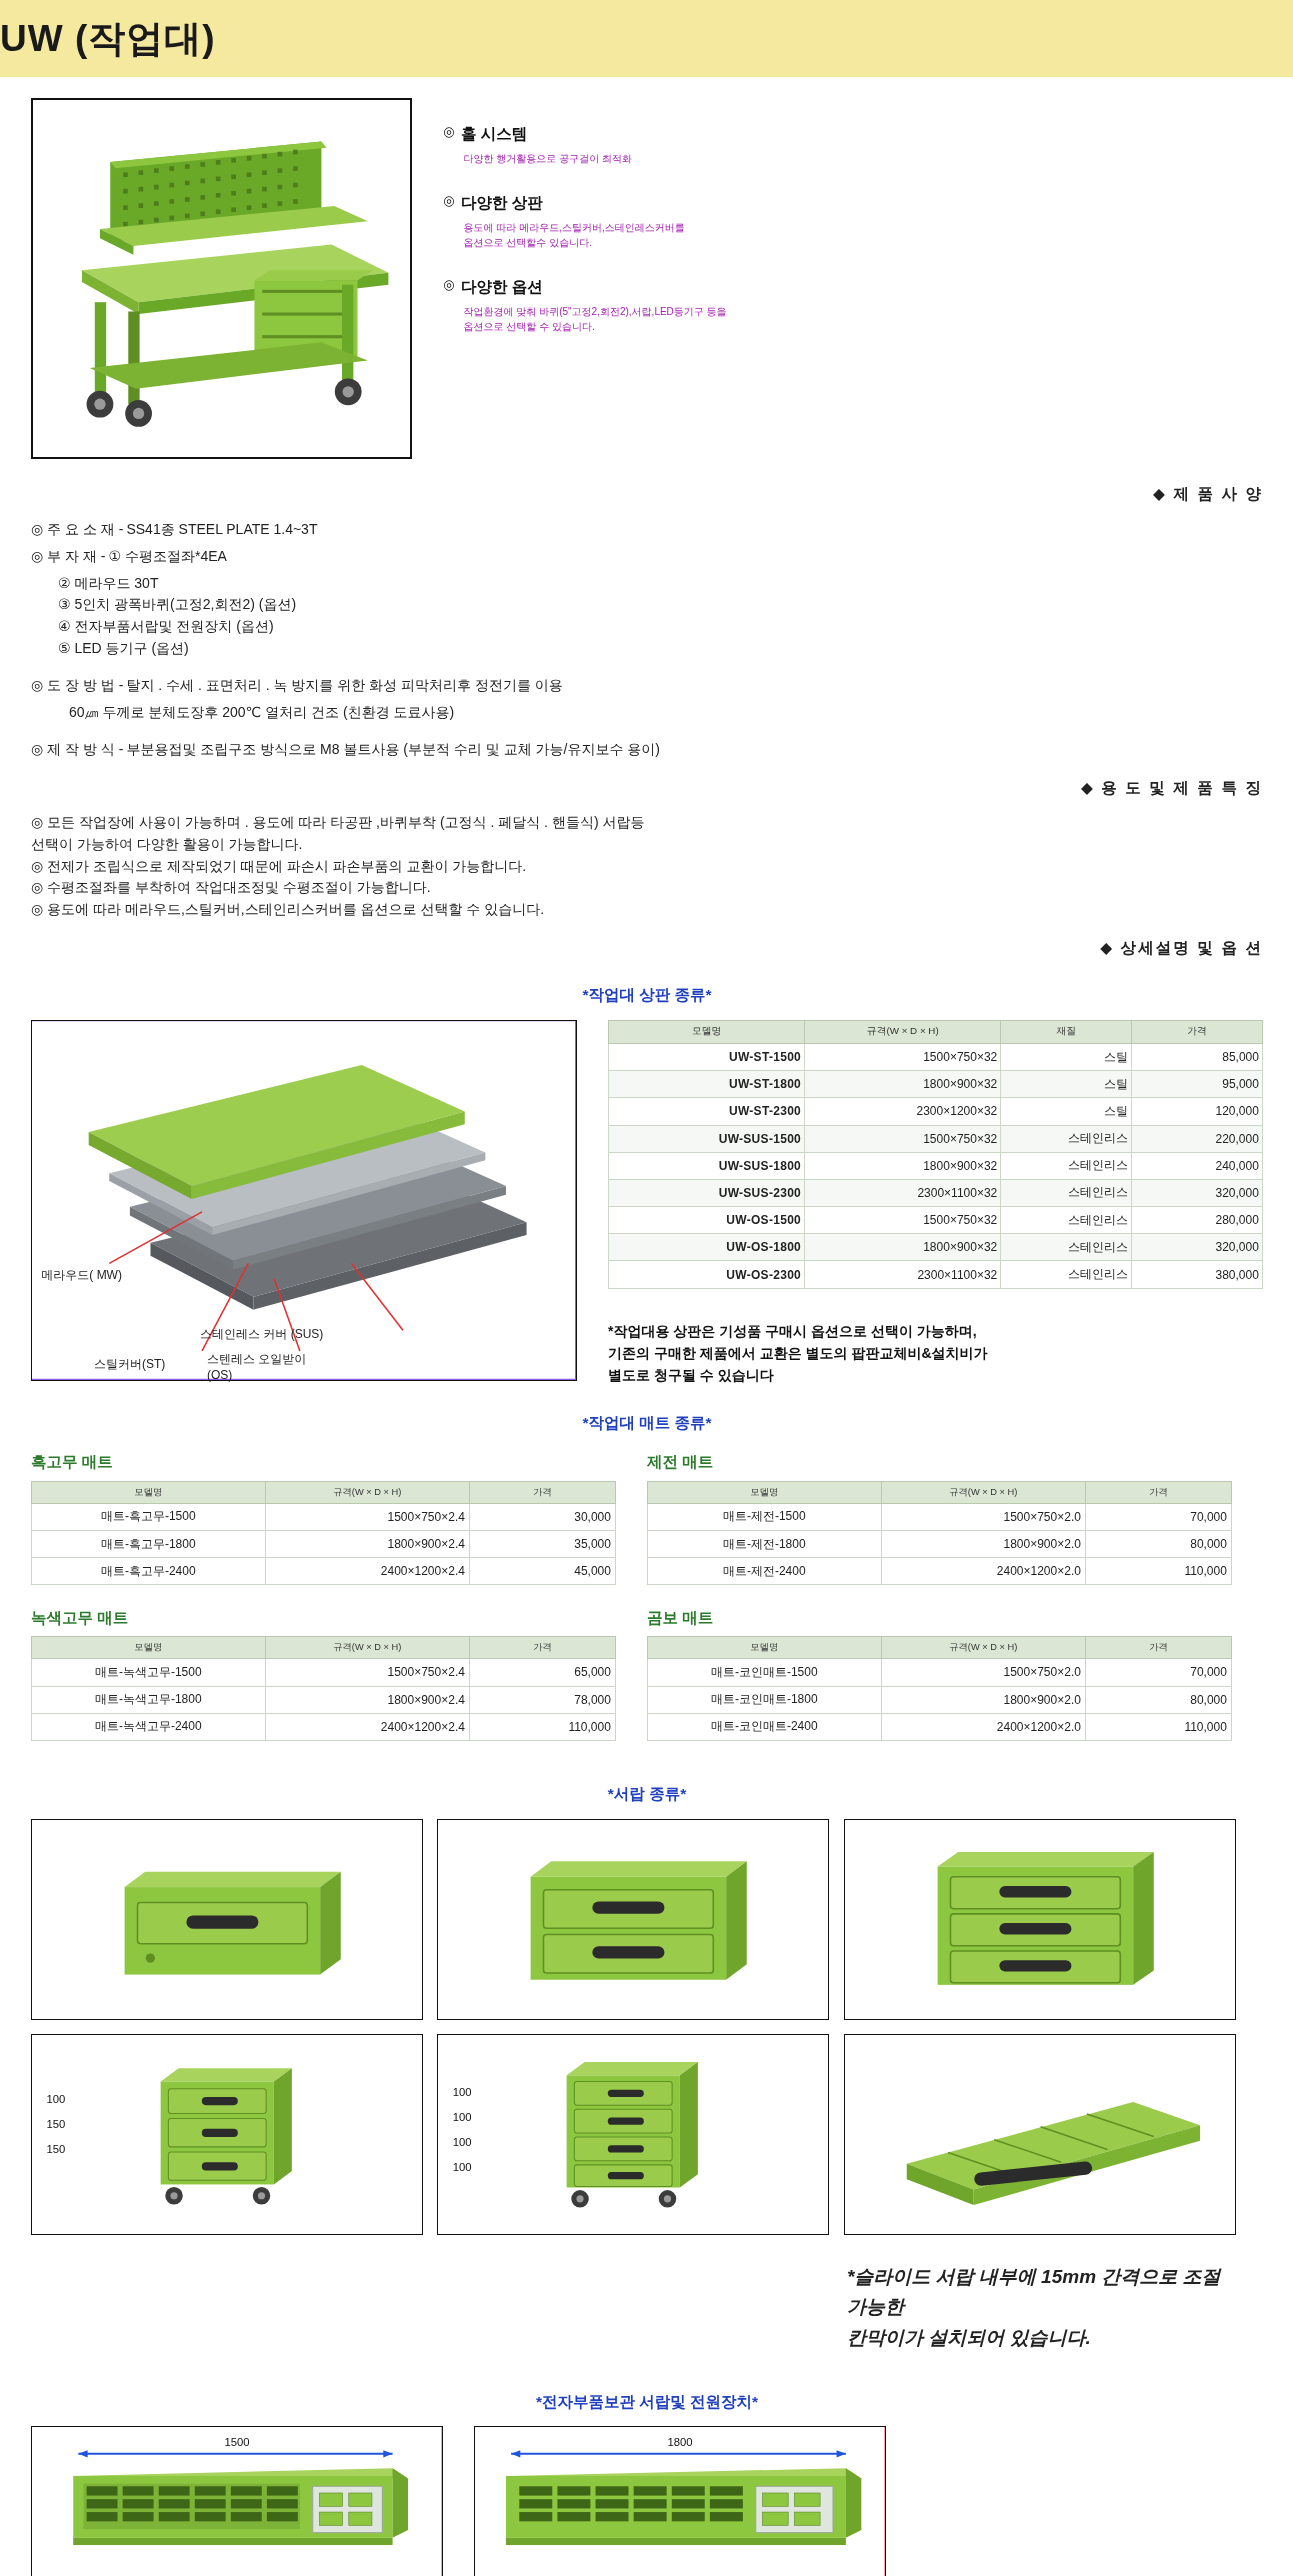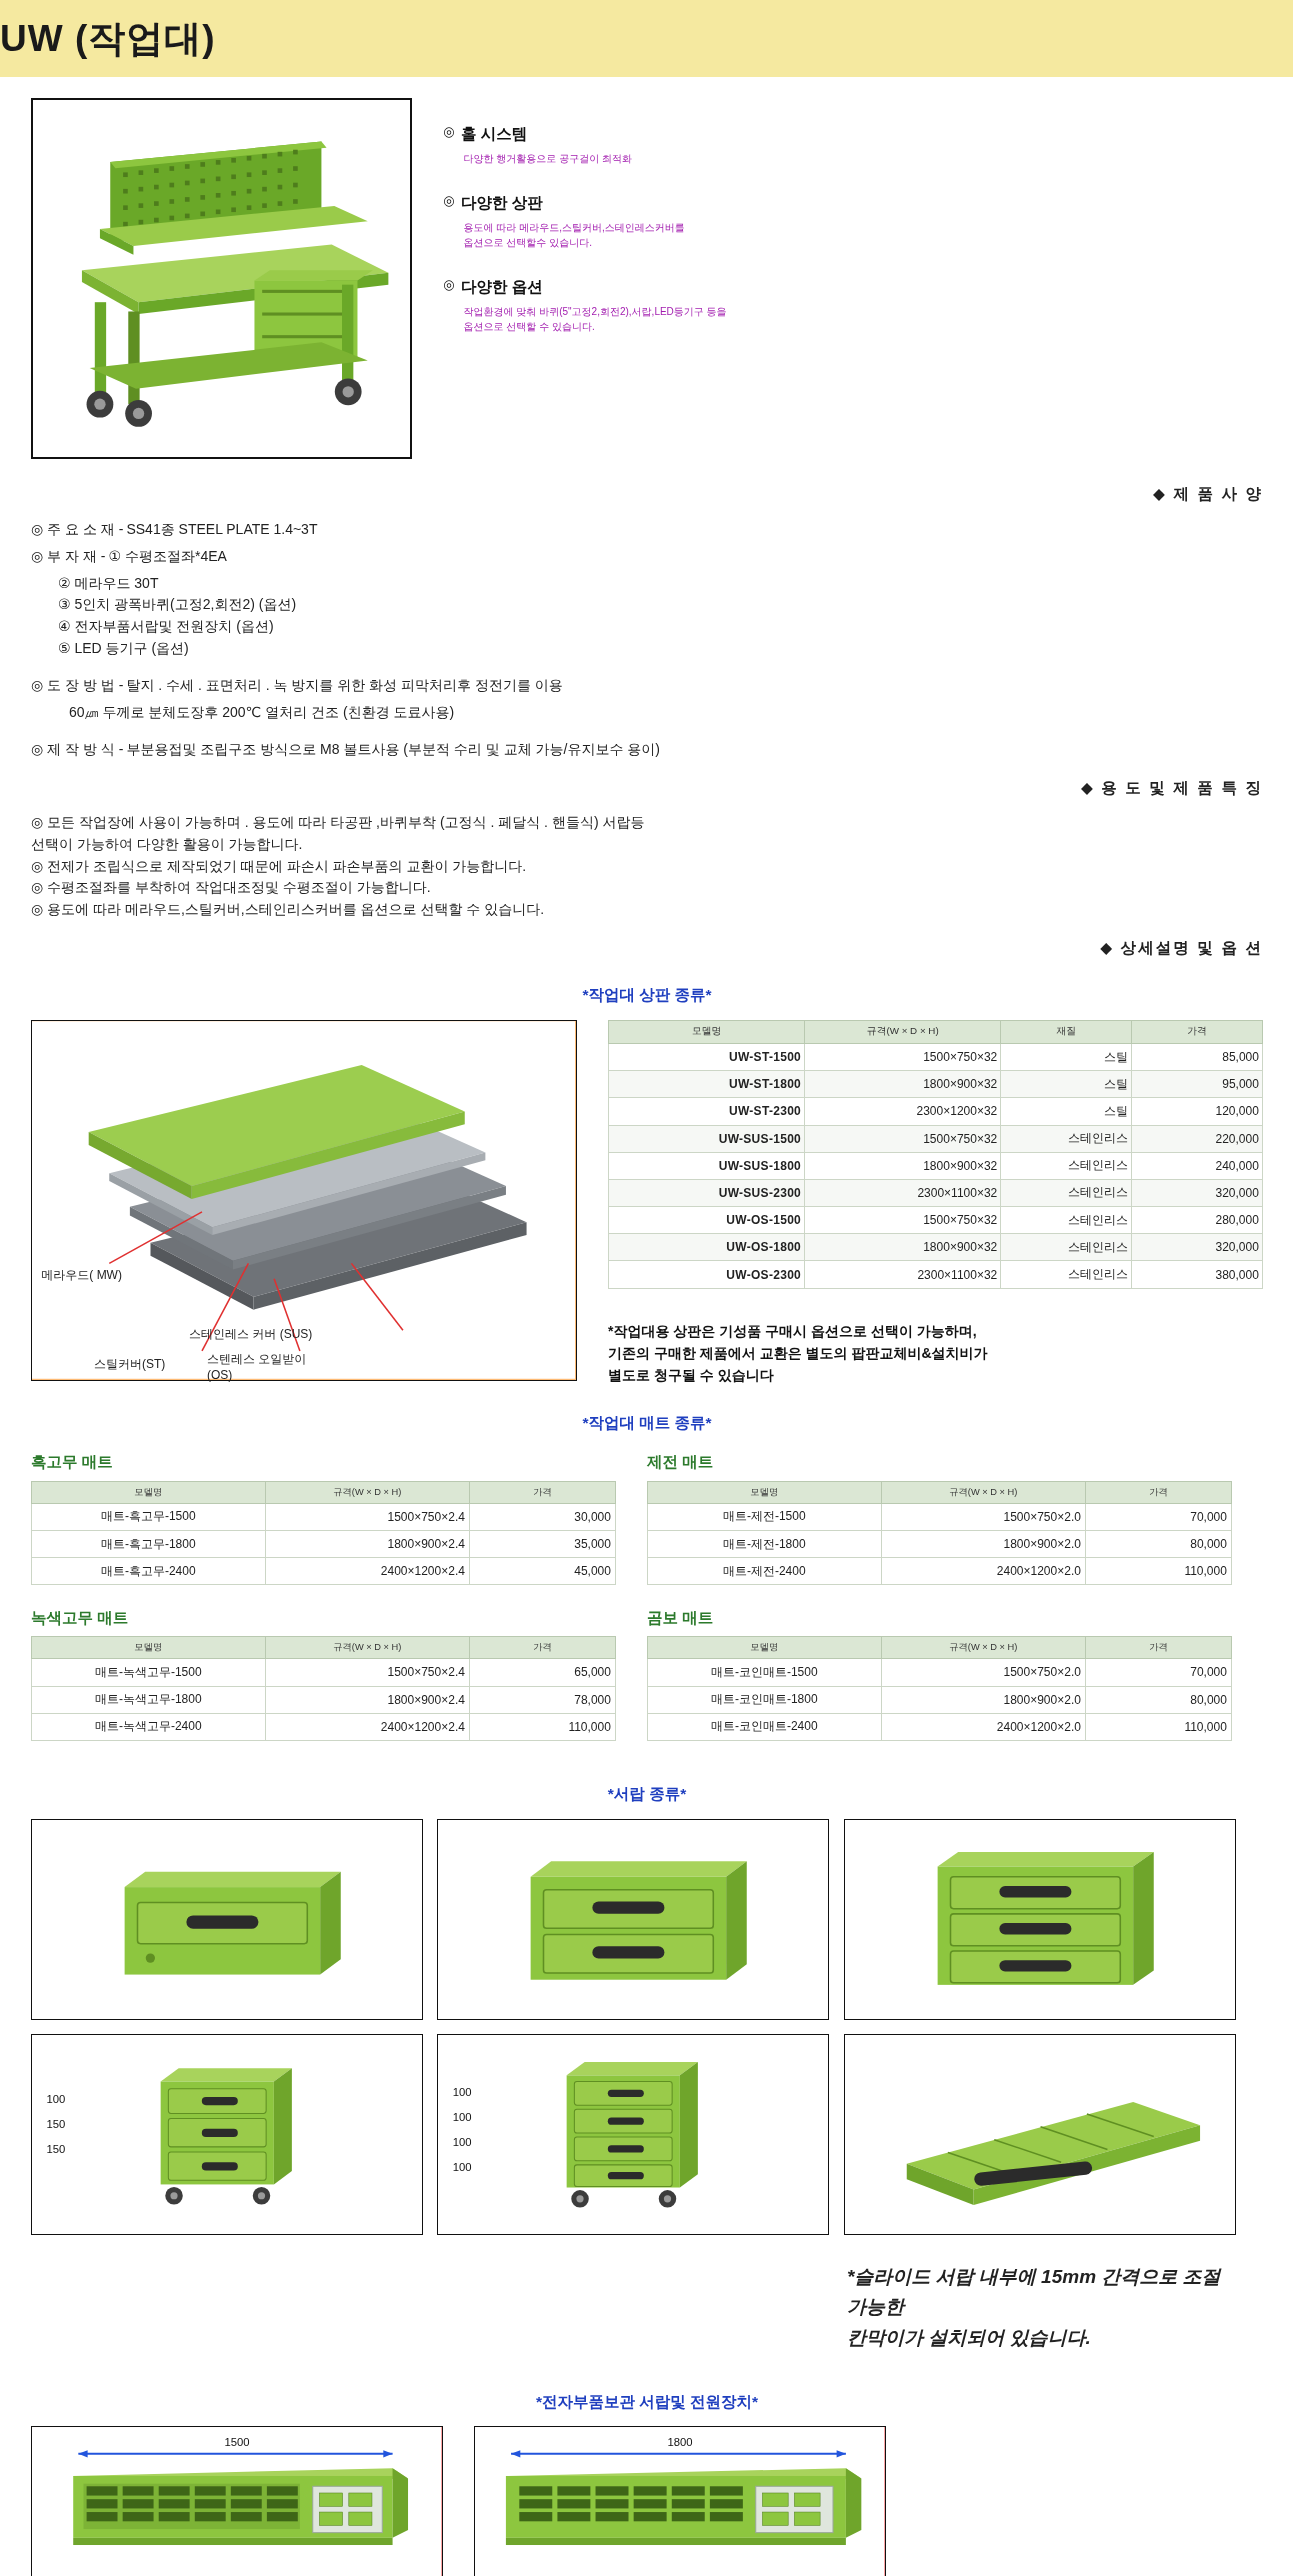--- a/index.html
+++ b/index.html
@@ -91,21 +91,21 @@
     font-weight: bold;
     margin: 26px 0 13.4px 0;
   }
 
   
   .layer-block { display:flex; padding: 0 31px; align-items:flex-start; }
   .layer-fig {
     width: 546px; height: 361px;
     border: 1.5px solid #111;
     position: relative;
-    background: #fdba74;
+    background: #8b5cf6;
     flex:none;
   }
   .layer-right { margin-left: 31px; flex:1; }
 
   table.t {
     border-collapse: collapse;
     width: 100%;
     font-size: 11.3px;
   }
   table.t th {
@@ -381,21 +381,21 @@
 
         <line x1="150" y1="470" x2="330" y2="370" stroke="#e03030" stroke-width="3"></line>
         <line x1="330" y1="640" x2="420" y2="470" stroke="#e03030" stroke-width="3"></line>
         <line x1="520" y1="640" x2="470" y2="500" stroke="#e03030" stroke-width="3"></line>
         <line x1="720" y1="600" x2="620" y2="470" stroke="#e03030" stroke-width="3"></line>
       </svg>
       <div style="position:absolute; left:9.3px; top:246px; font-size:12px;">메라우드( MW)</div>
       <div style="position:absolute; left:62px; top:335px; font-size:12px;">스틸커버(ST)</div>
       <div style="position:absolute; left:175px; top:330px; font-size:12px; white-space:pre-line;">스텐레스 오일받이
 (OS)</div>
-      <div style="position:absolute; left:157px; top:305px; font-size:12px;">스테인레스 커버 (SUS)</div>
+      <div style="position:absolute; left:168px; top:305px; font-size:12px;">스테인레스 커버 (SUS)</div>
     </div>
 
     <div class="layer-right">
       <table class="t">
         <thead>
           <tr>
             <th style="width:30%">모델명</th>
             <th style="width:30%">규격(W × D × H)</th>
             <th style="width:20%">재질</th>
             <th style="width:20%">가격</th>

